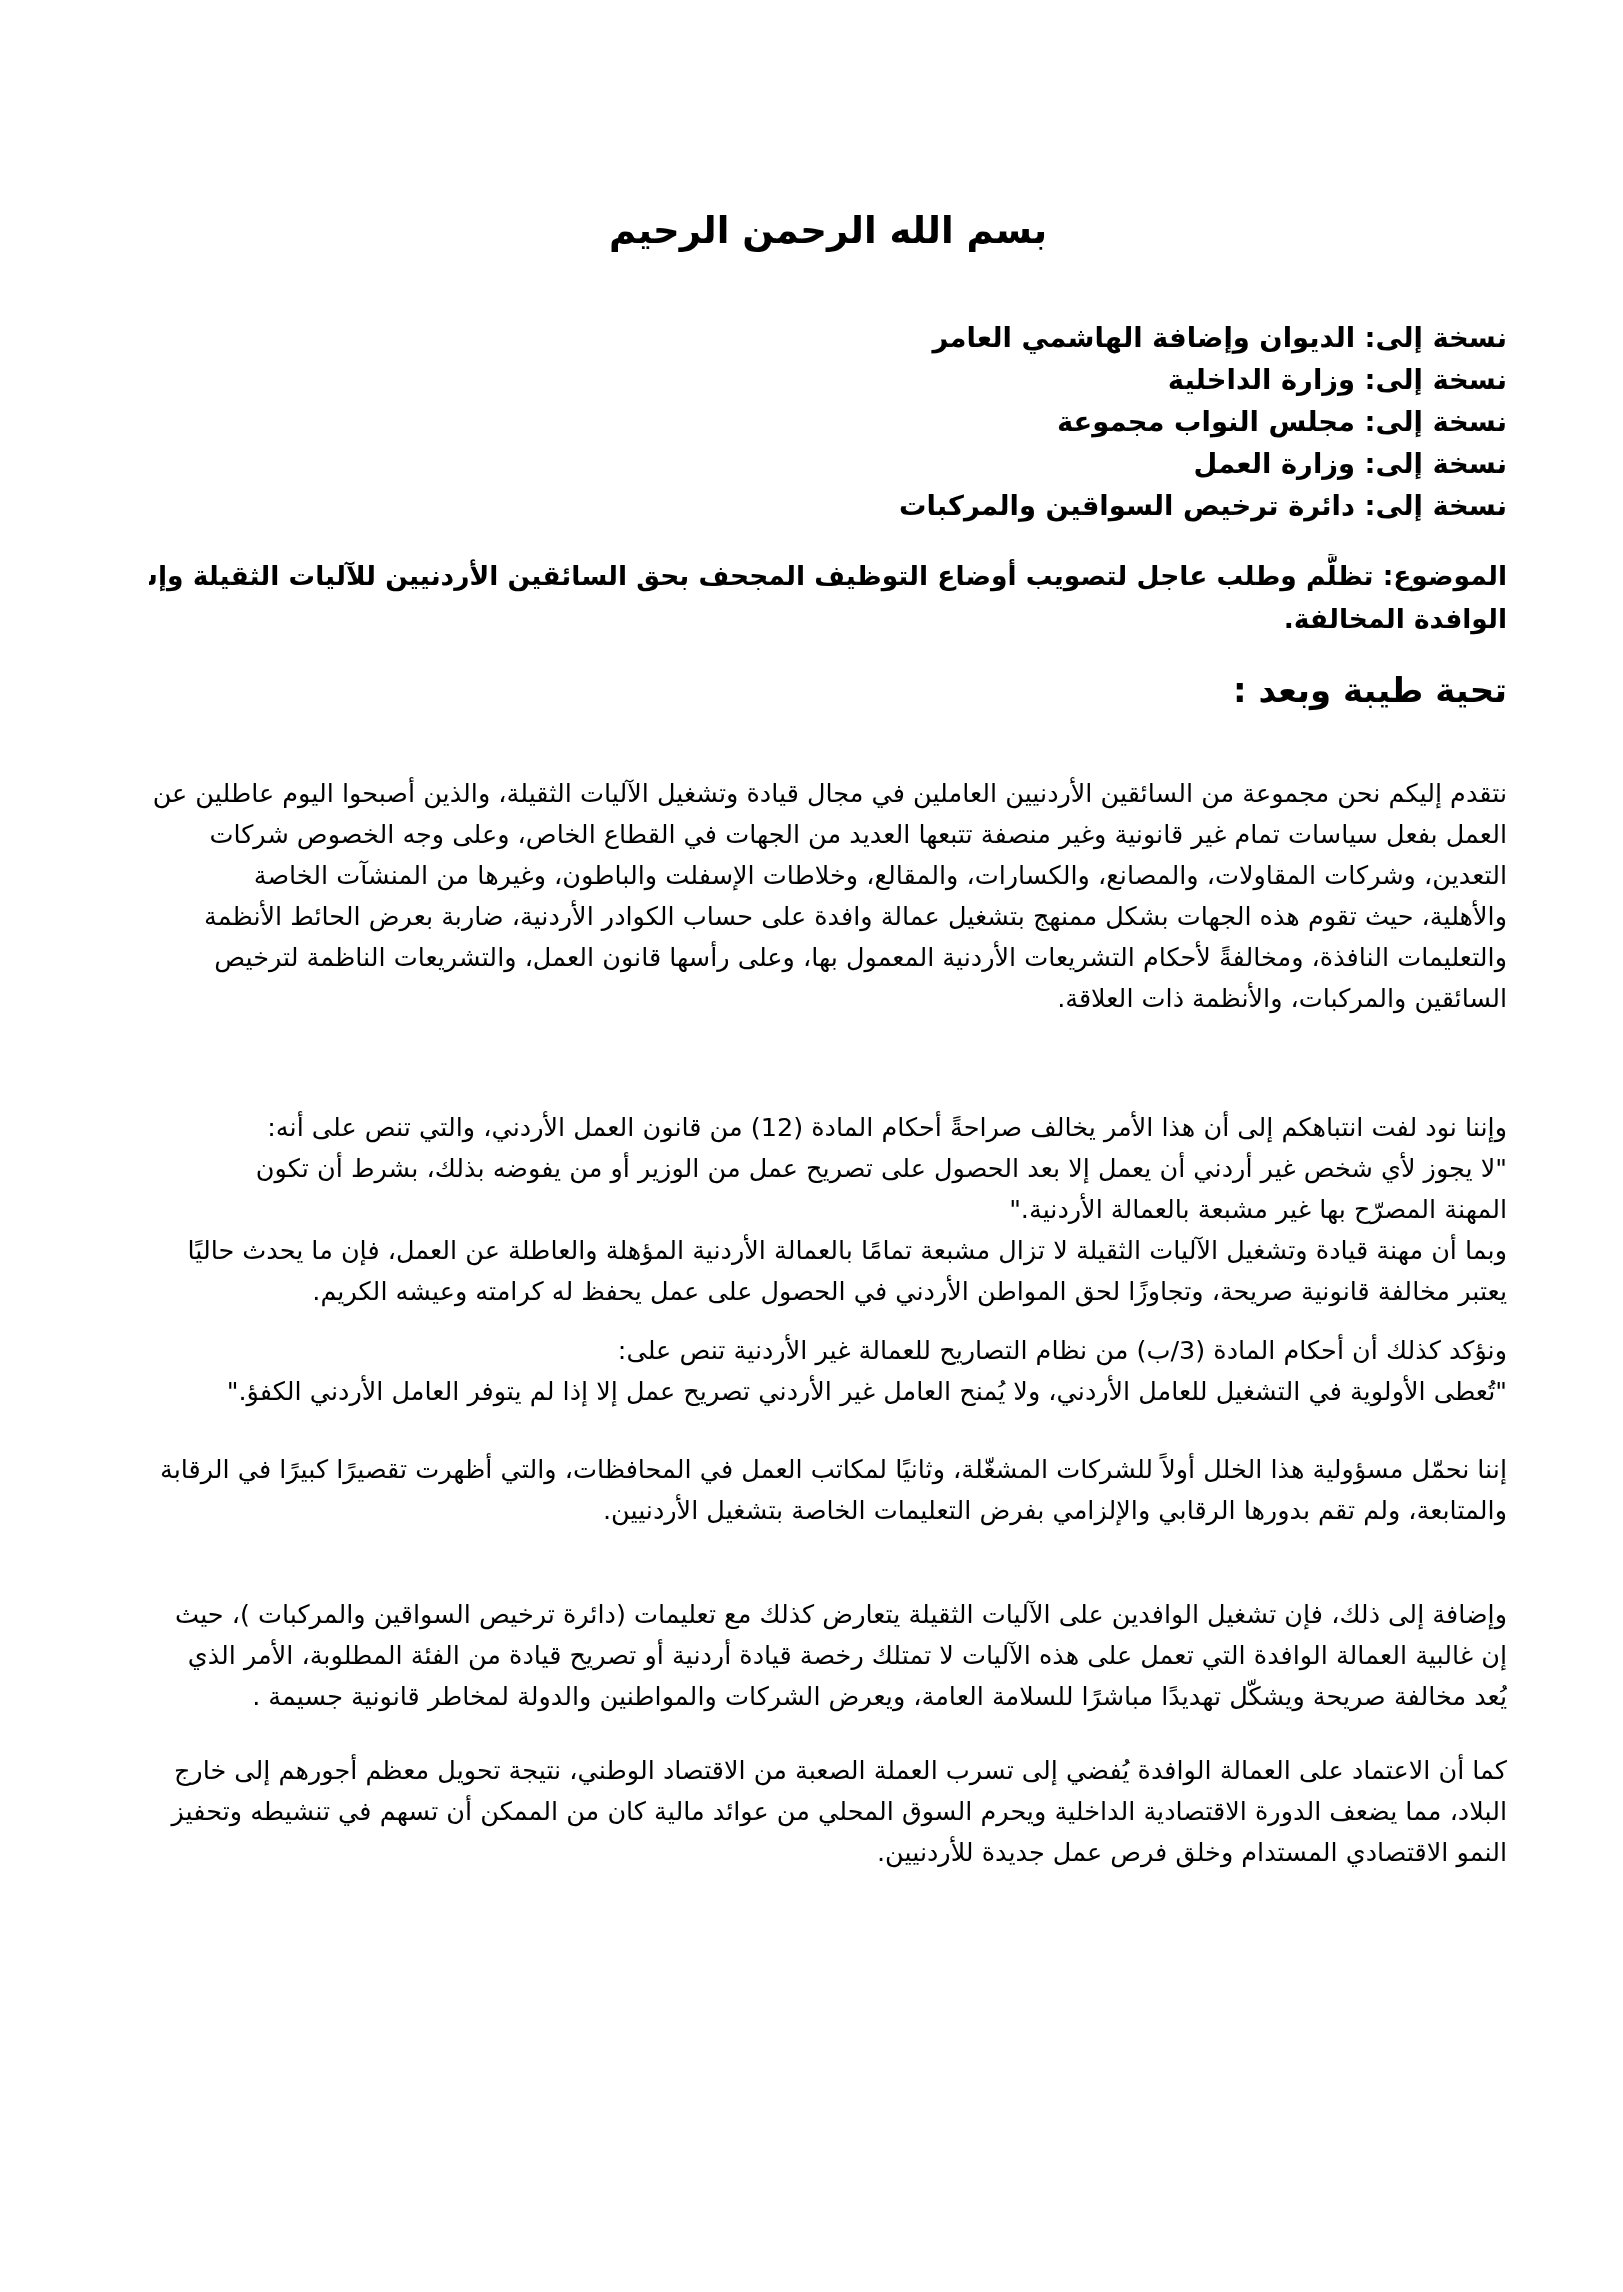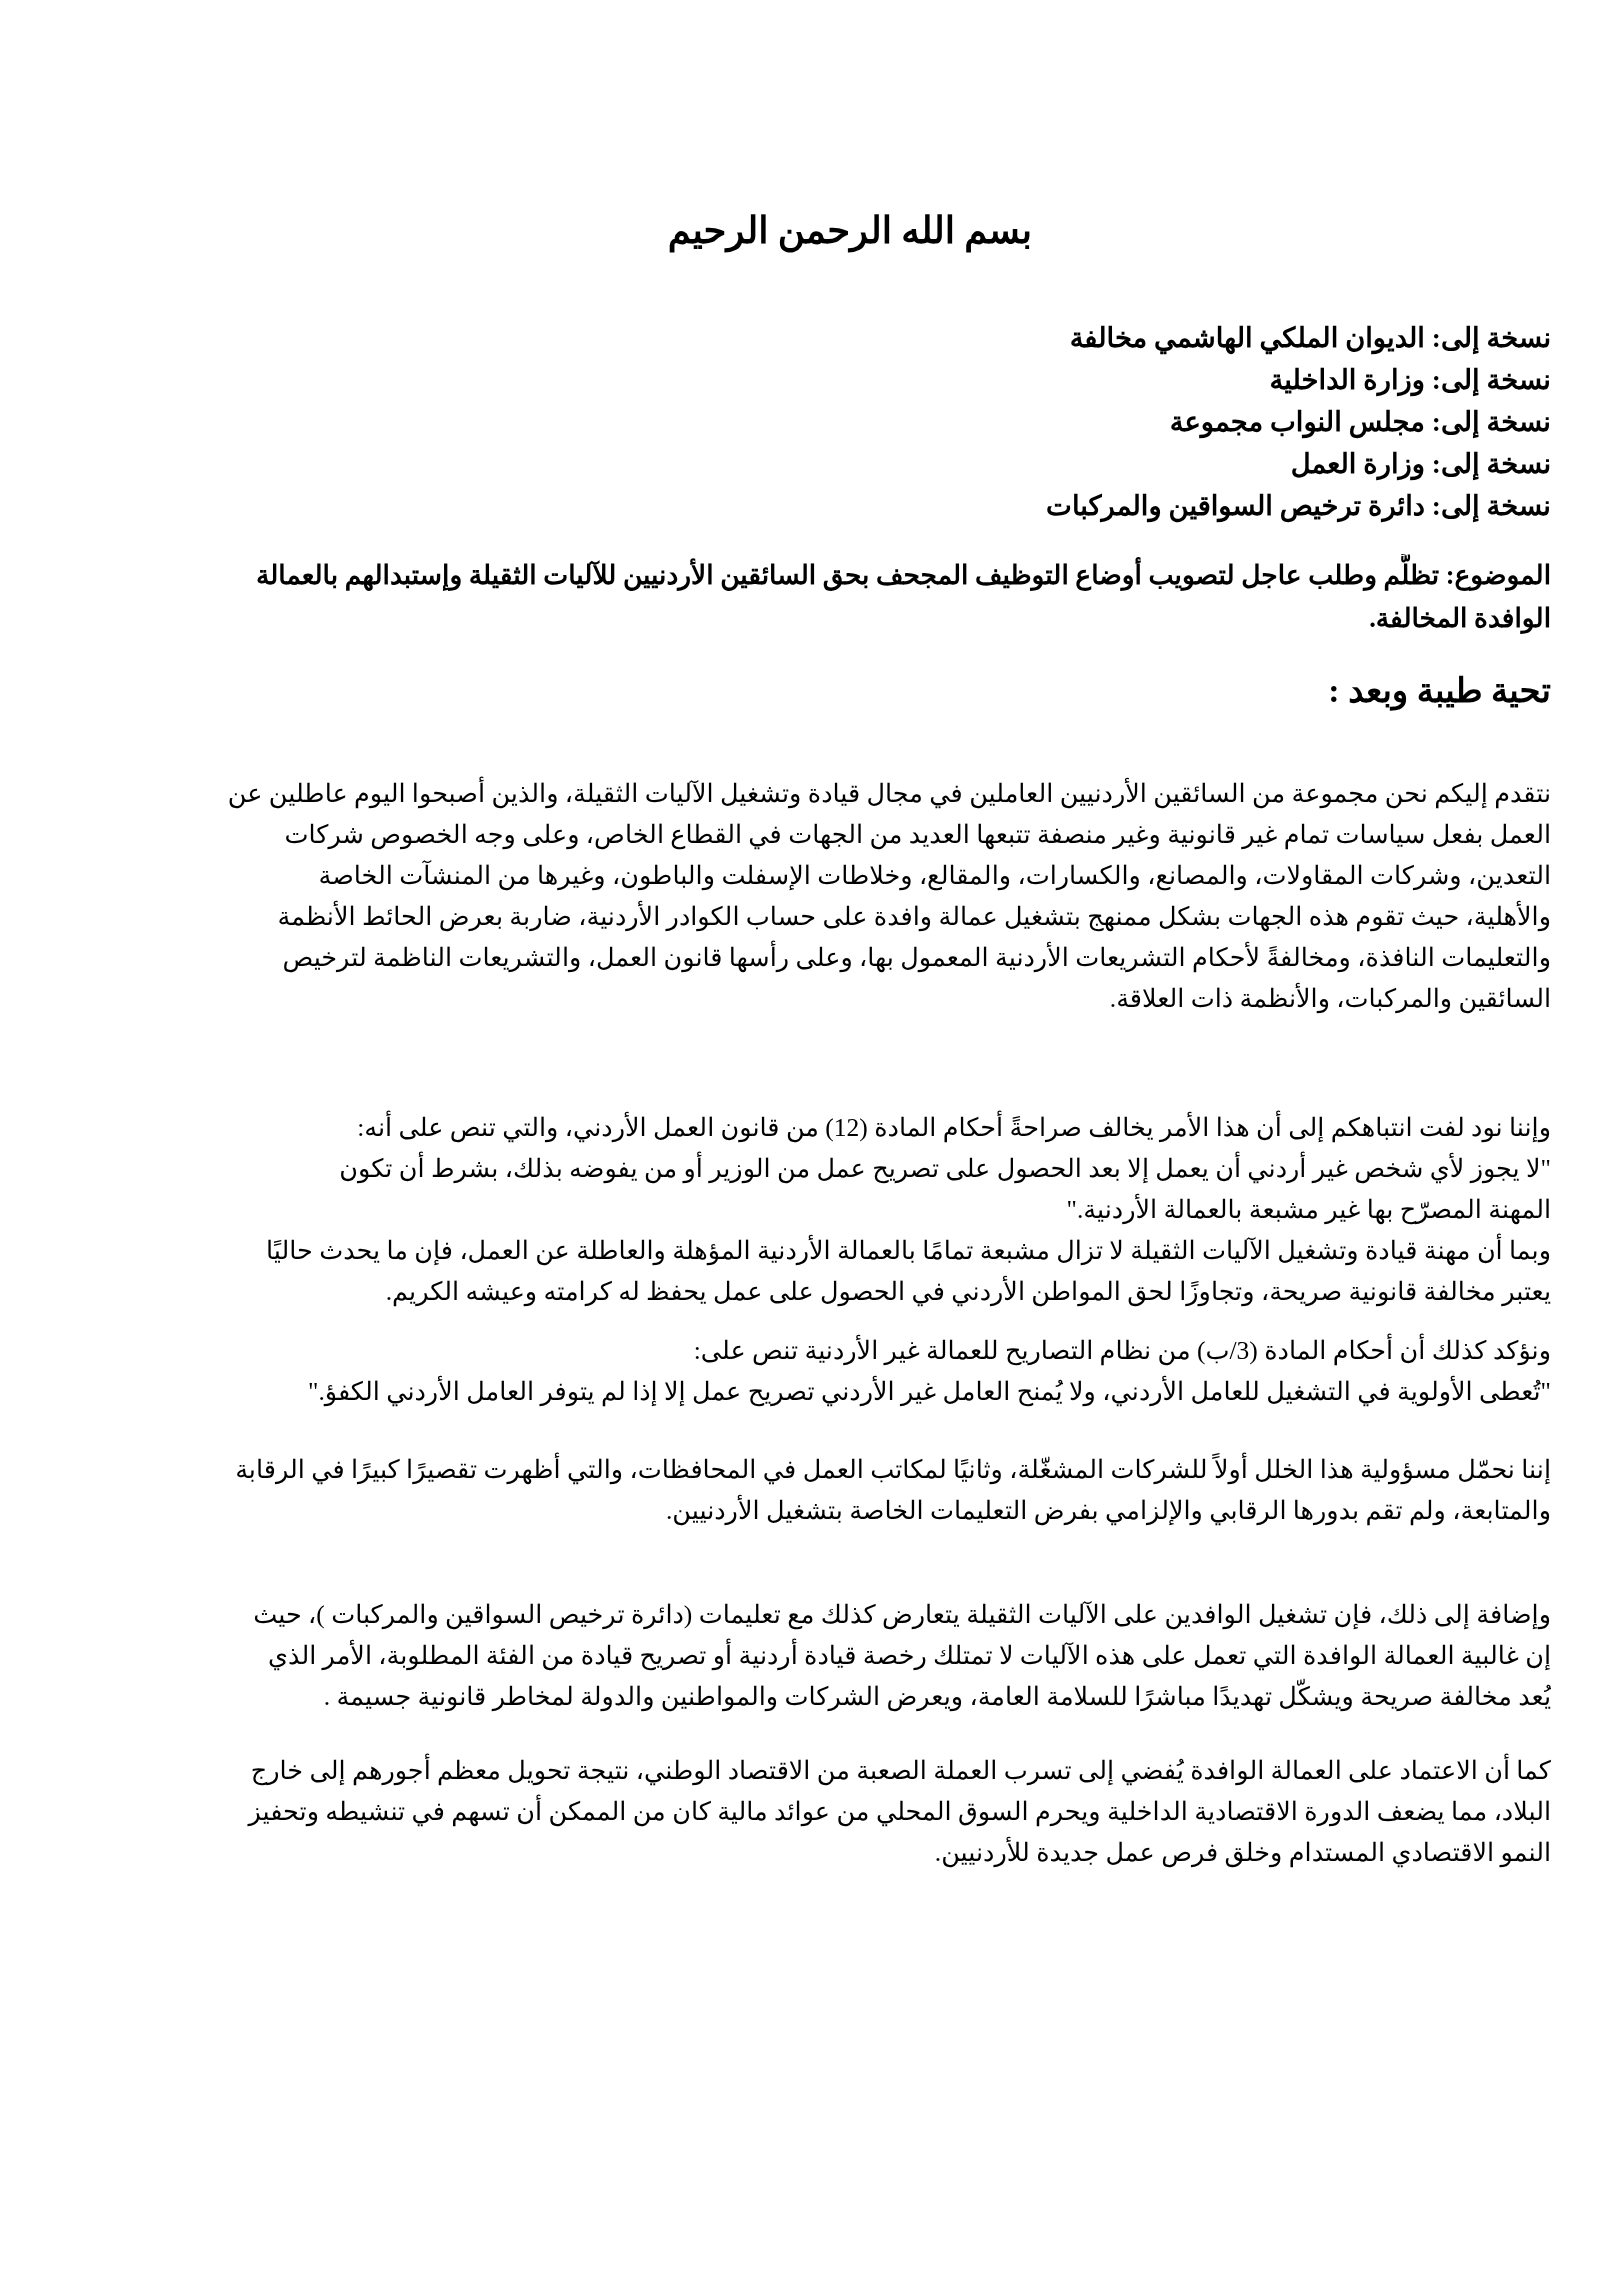--- a/index.html
+++ b/index.html
@@ -15,22 +15,21 @@
     font-family: "DejaVu Sans", sans-serif;
   }
   .page {
     position: relative;
     width: 1623px;
     height: 2293px;
     background: #ffffff;
     direction: rtl;
   }
   .content {
-    padding: 203px 72px 0 149px;
-    font-family: Liberation Serif, serif;
+    padding: 203px 116px 0 149px;
   }
   .basmala {
     font-size: 37px;
     font-weight: bold;
     line-height: 55px;
     text-align: center;
     white-space: nowrap;
   }
   .recipients {
     margin-top: 59px;
@@ -81,21 +80,21 @@
 </style>
 </head>
 <body>
 
 <div class="page">
   <div class="content">
 
     <div class="basmala">بسم الله الرحمن الرحيم</div>
 
     <div class="recipients">
-        <div class="line">نسخة إلى: الديوان الملكي الهاشمي مخالفة</div>
+        <div class="line">نسخة إلى: الديوان وإضافة الهاشمي العامر</div>
         <div class="line">نسخة إلى: وزارة الداخلية</div>
         <div class="line">نسخة إلى: مجلس النواب مجموعة</div>
         <div class="line">نسخة إلى: وزارة العمل</div>
         <div class="line">نسخة إلى: دائرة ترخيص السواقين والمركبات</div>
       </div>
 
     <div class="subject">
         <div class="line">الموضوع: تظلَّم وطلب عاجل لتصويب أوضاع التوظيف المجحف بحق السائقين الأردنيين للآليات الثقيلة وإستبدالهم بالعمالة</div>
         <div class="line">الوافدة المخالفة.</div>
       </div>

